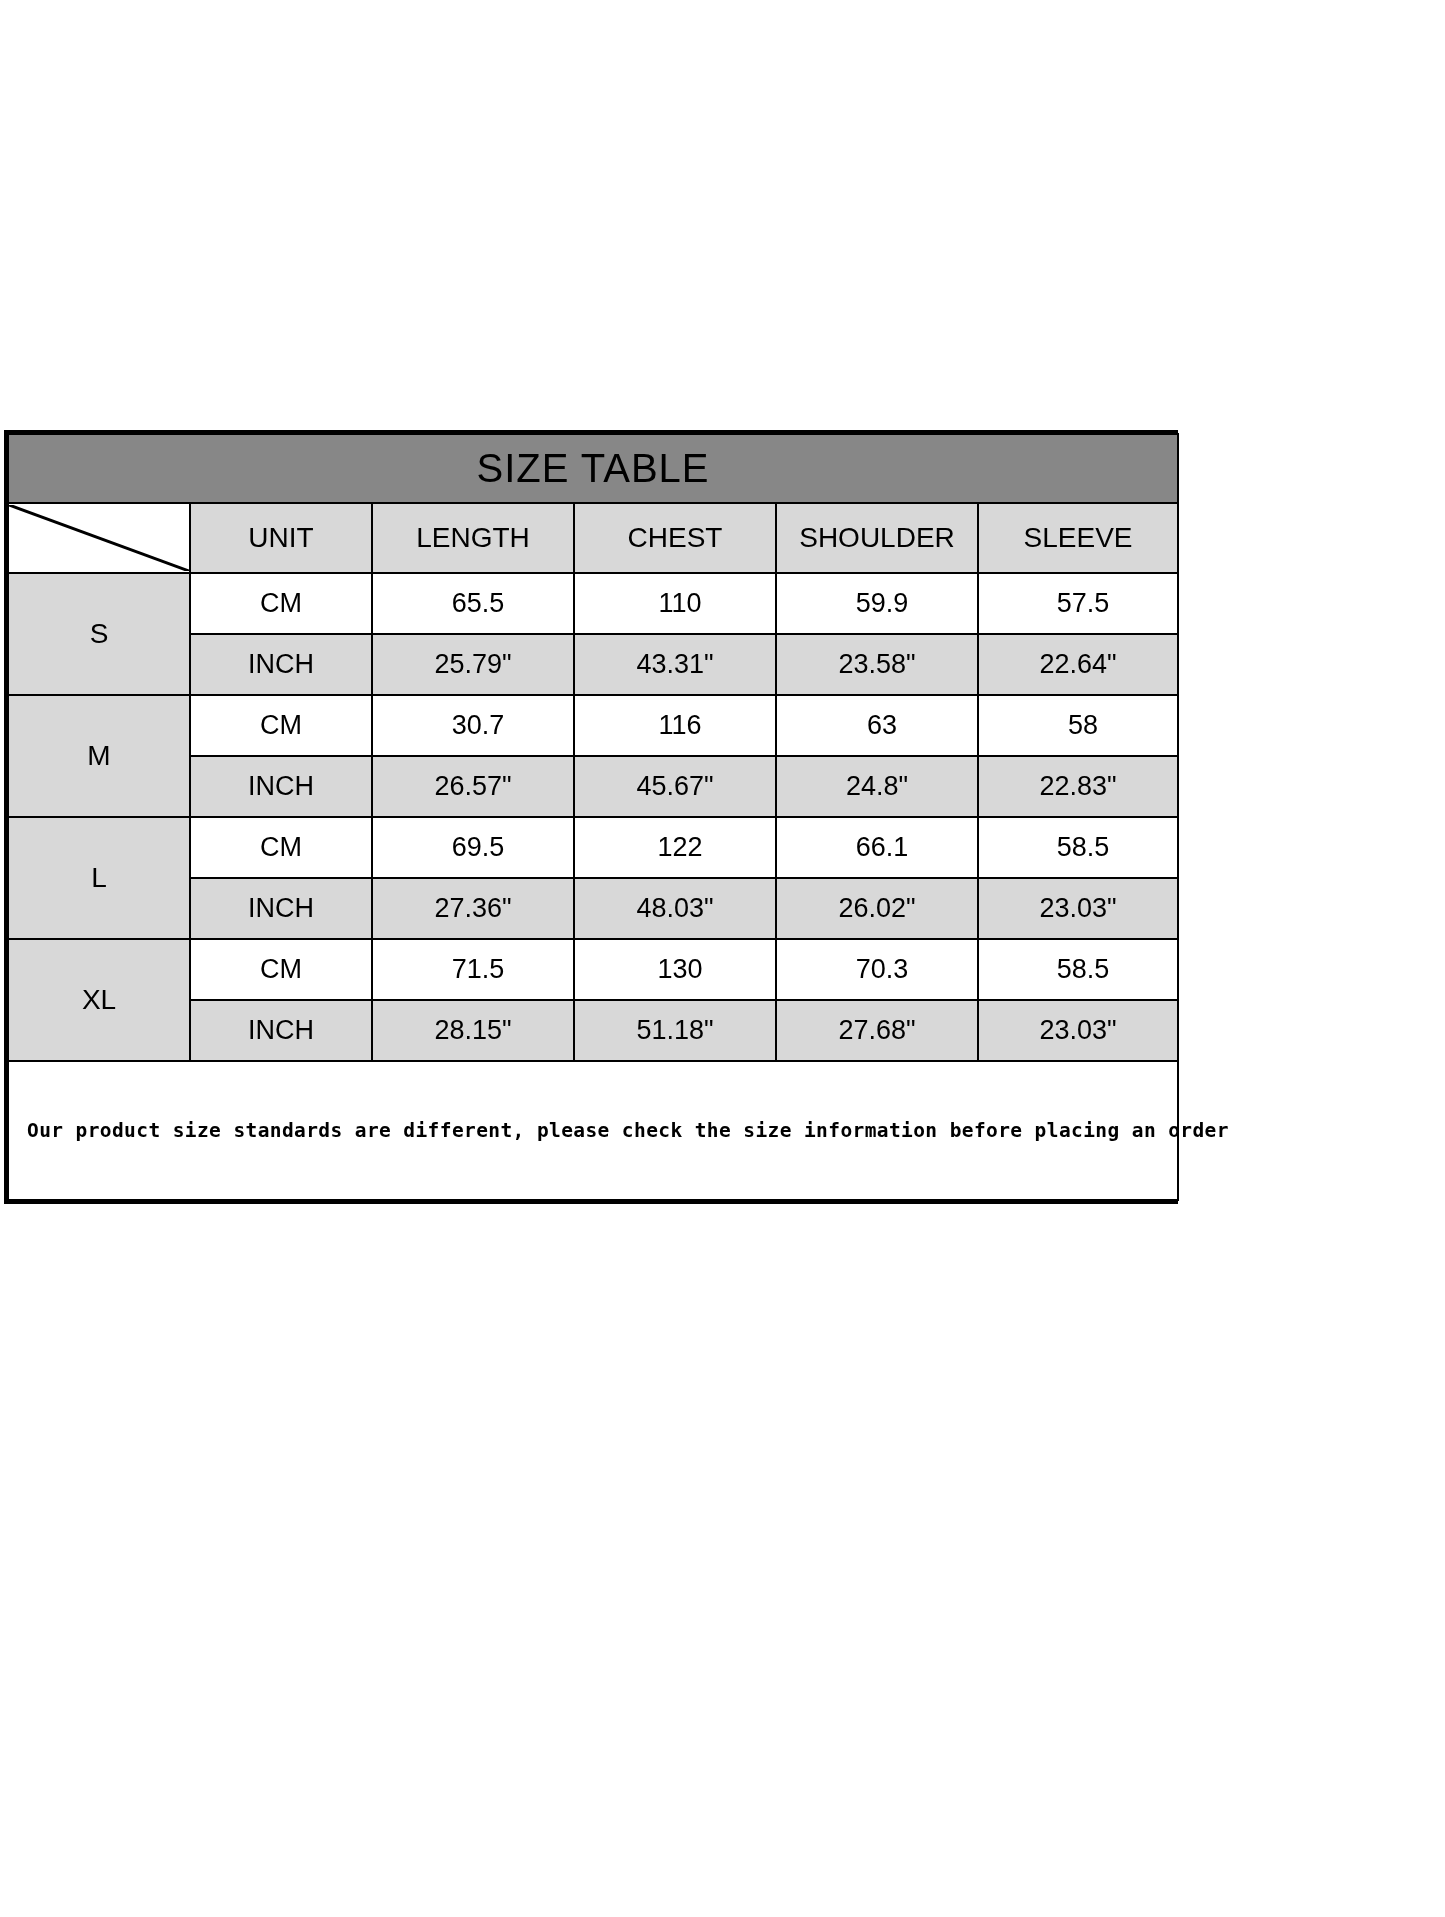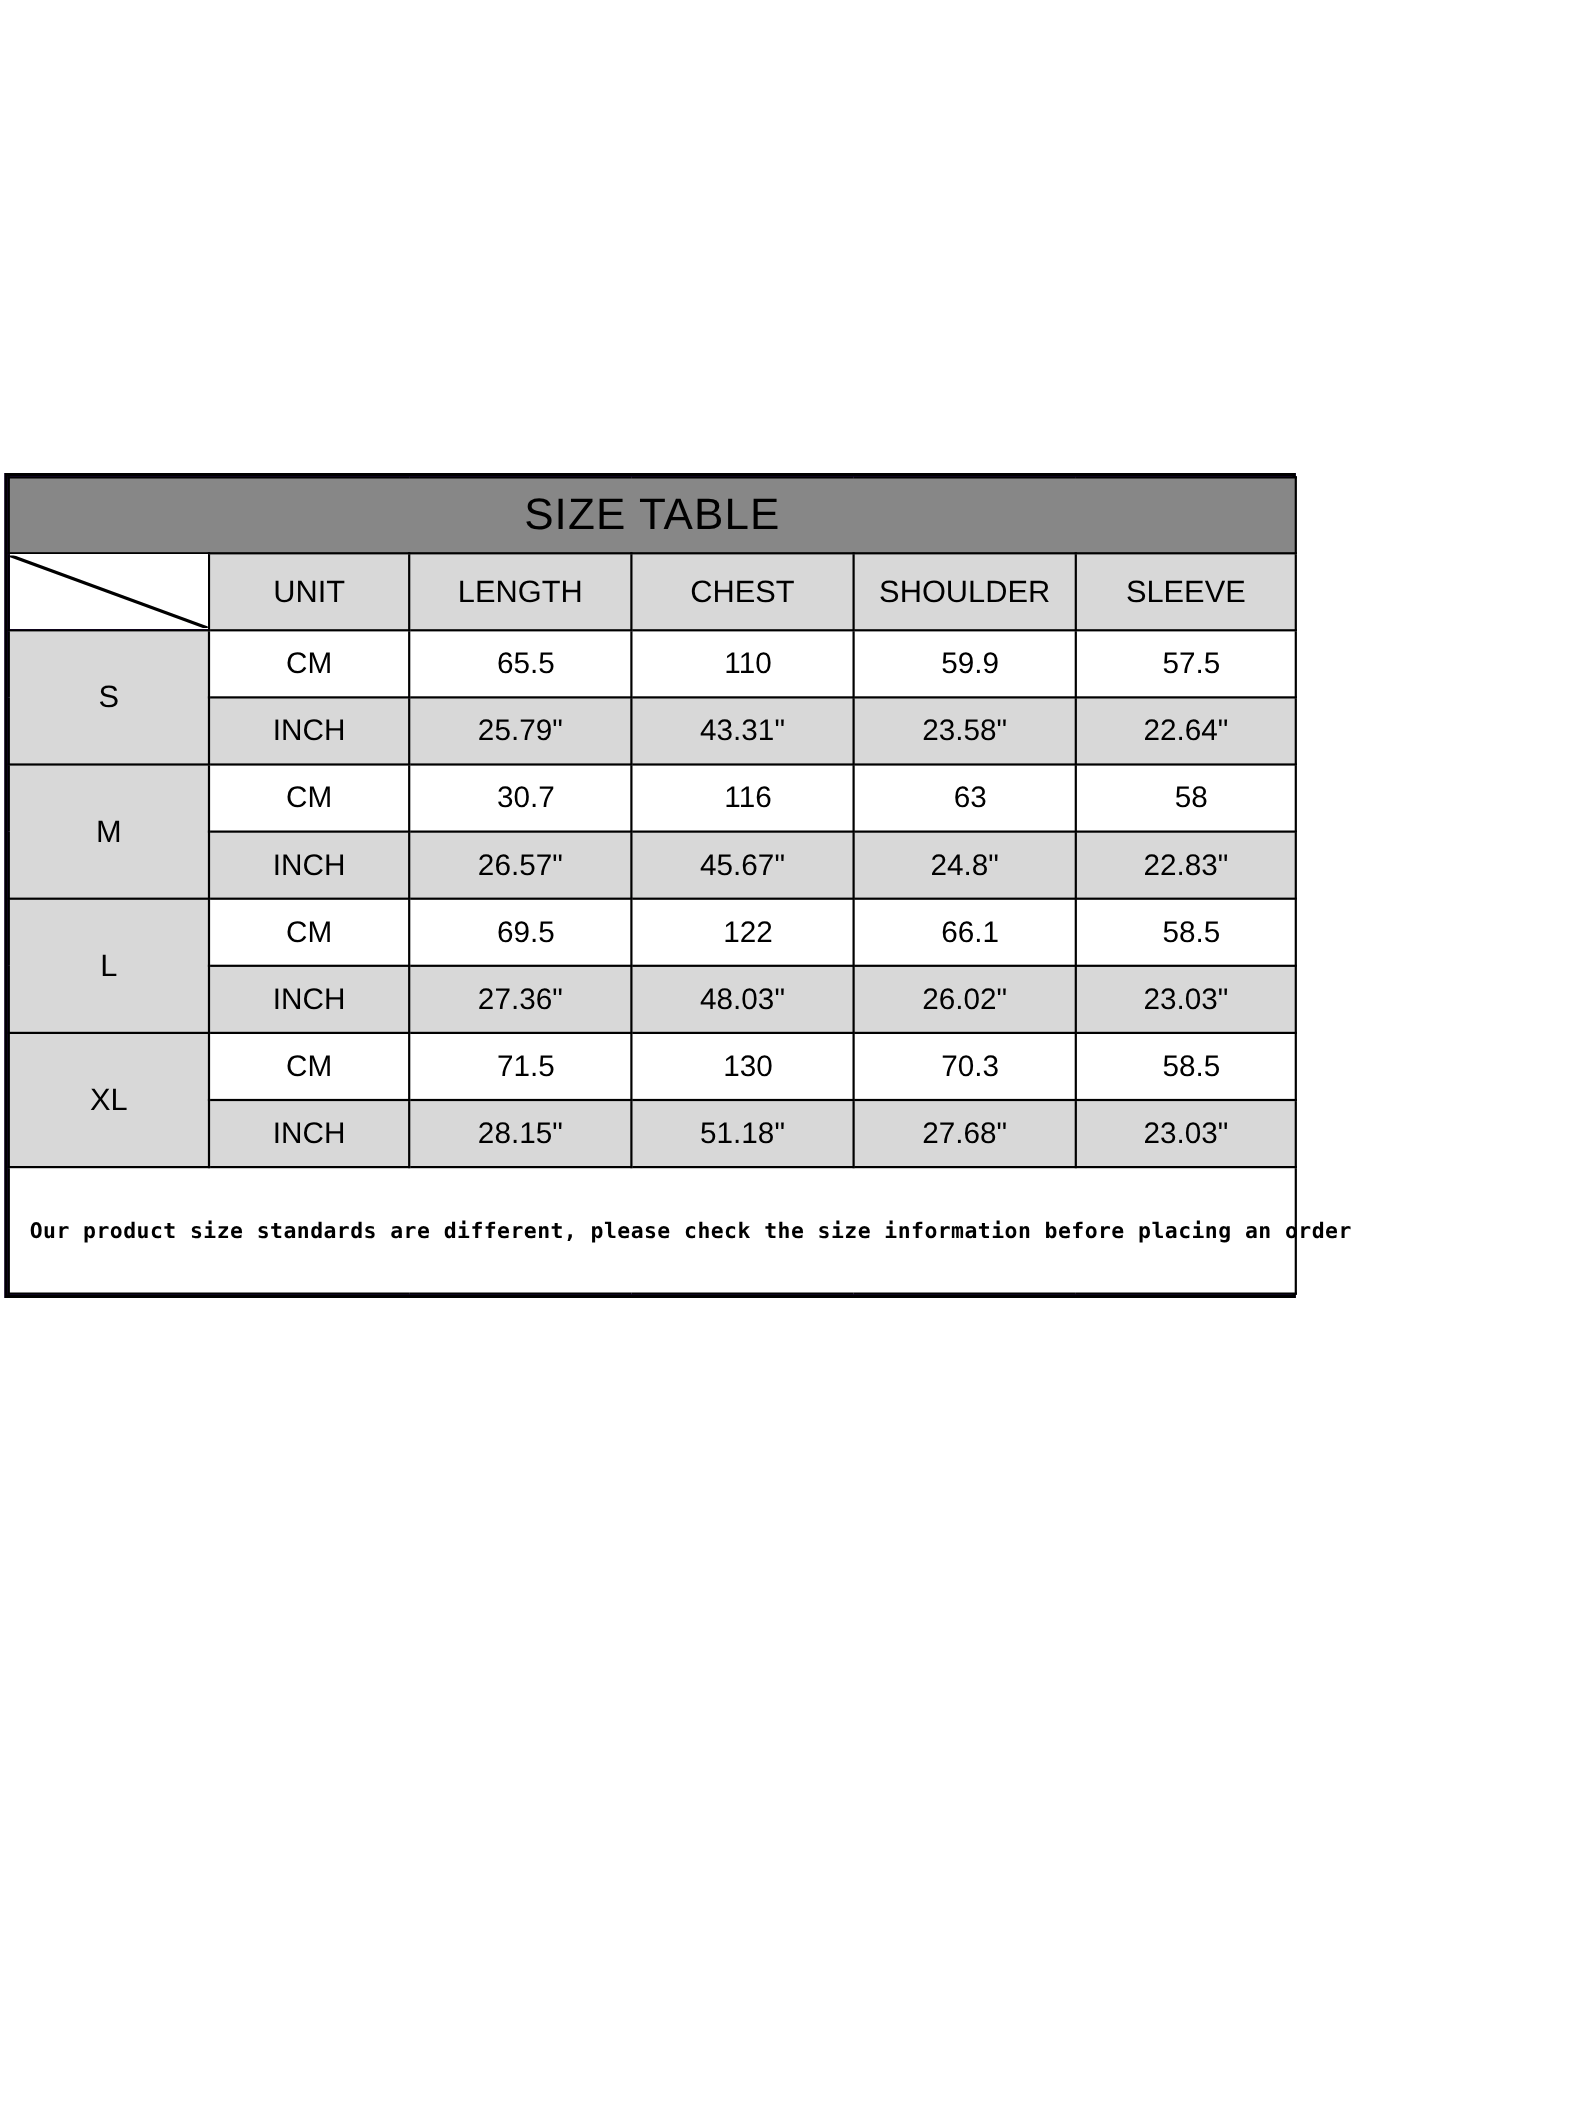--- a/index.html
+++ b/index.html
@@ -25,21 +25,21 @@
   }
 
   
   .size-table-wrap {
     position: absolute;
     left: 4px;
     top: 430px;
     width: 1174px;
     border: 3px solid #000000;
     box-sizing: border-box;
-    background: #4c1d95;
+    background: #be185d;
   }
 
   table.size-table {
     width: 100%;
     border-collapse: collapse;
     table-layout: fixed;
   }
 
   table.size-table td,
   table.size-table th {
@@ -115,21 +115,21 @@
     font-size: 27px;
   }
 
   .note-row td {
     background: #ffffff;
     height: 105px;
     border-left: none;
     border-right: none;
     border-bottom: none;
     text-align: left;
-    padding: 4px 18px;
+    padding: 16px 18px;
   }
   .note-text {
     font-family: "DejaVu Sans Mono", monospace;
     font-size: 19.5px;
     font-weight: bold;
     color: #000000;
     letter-spacing: 0.4px;
     white-space: nowrap;
   }
 </style>

